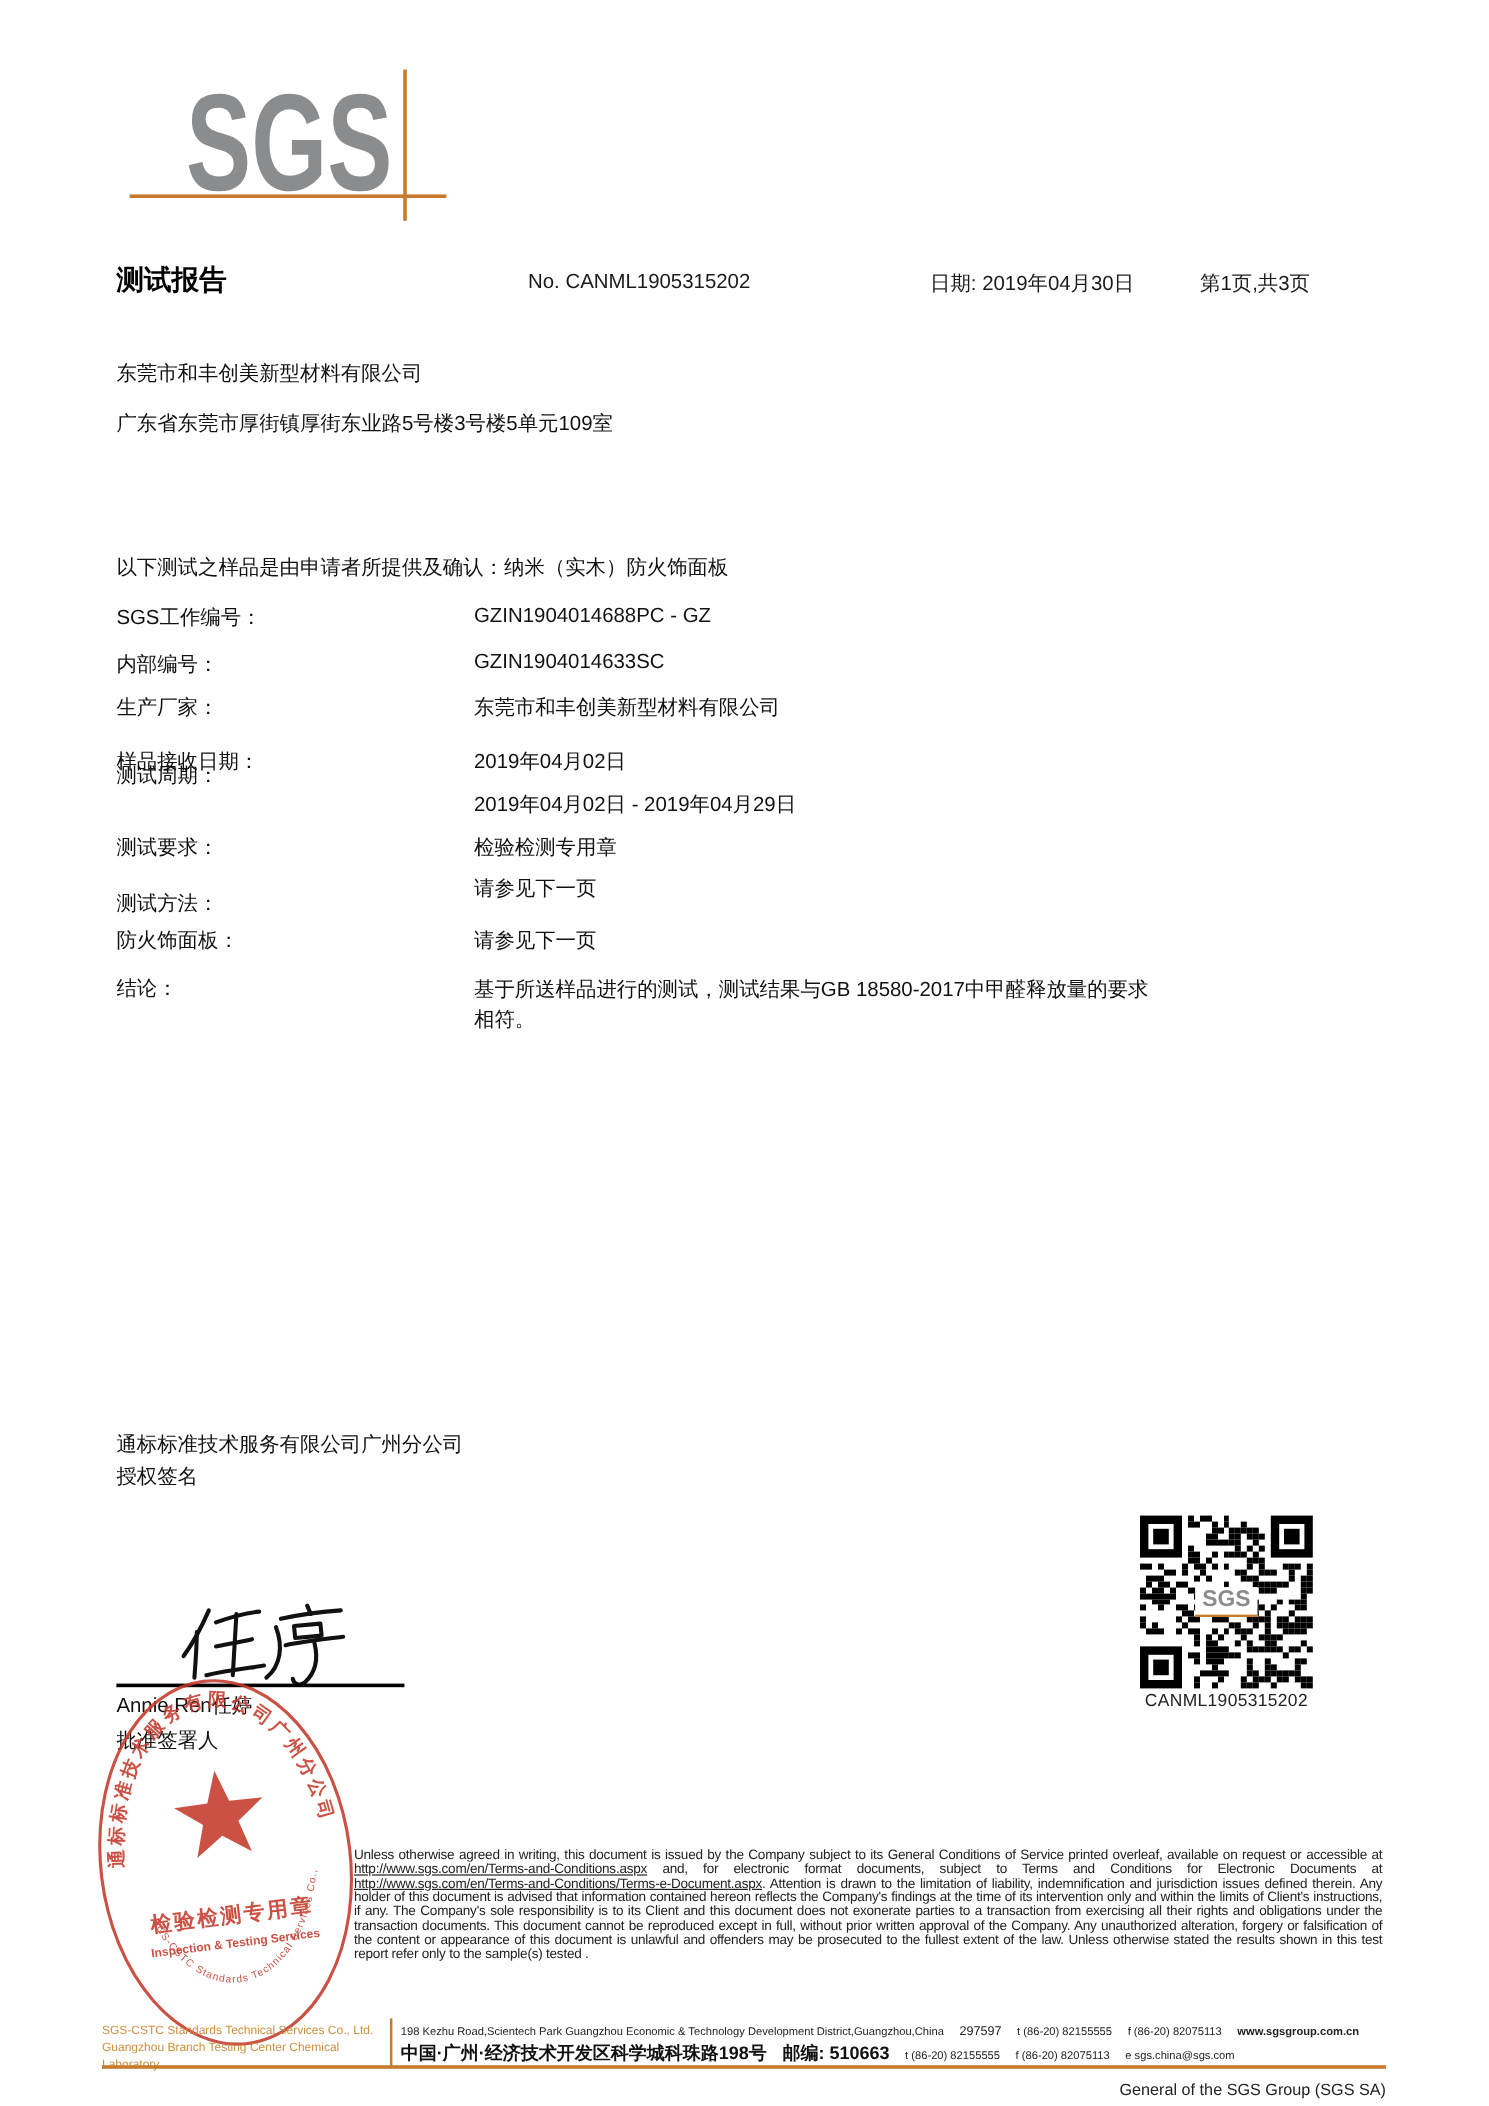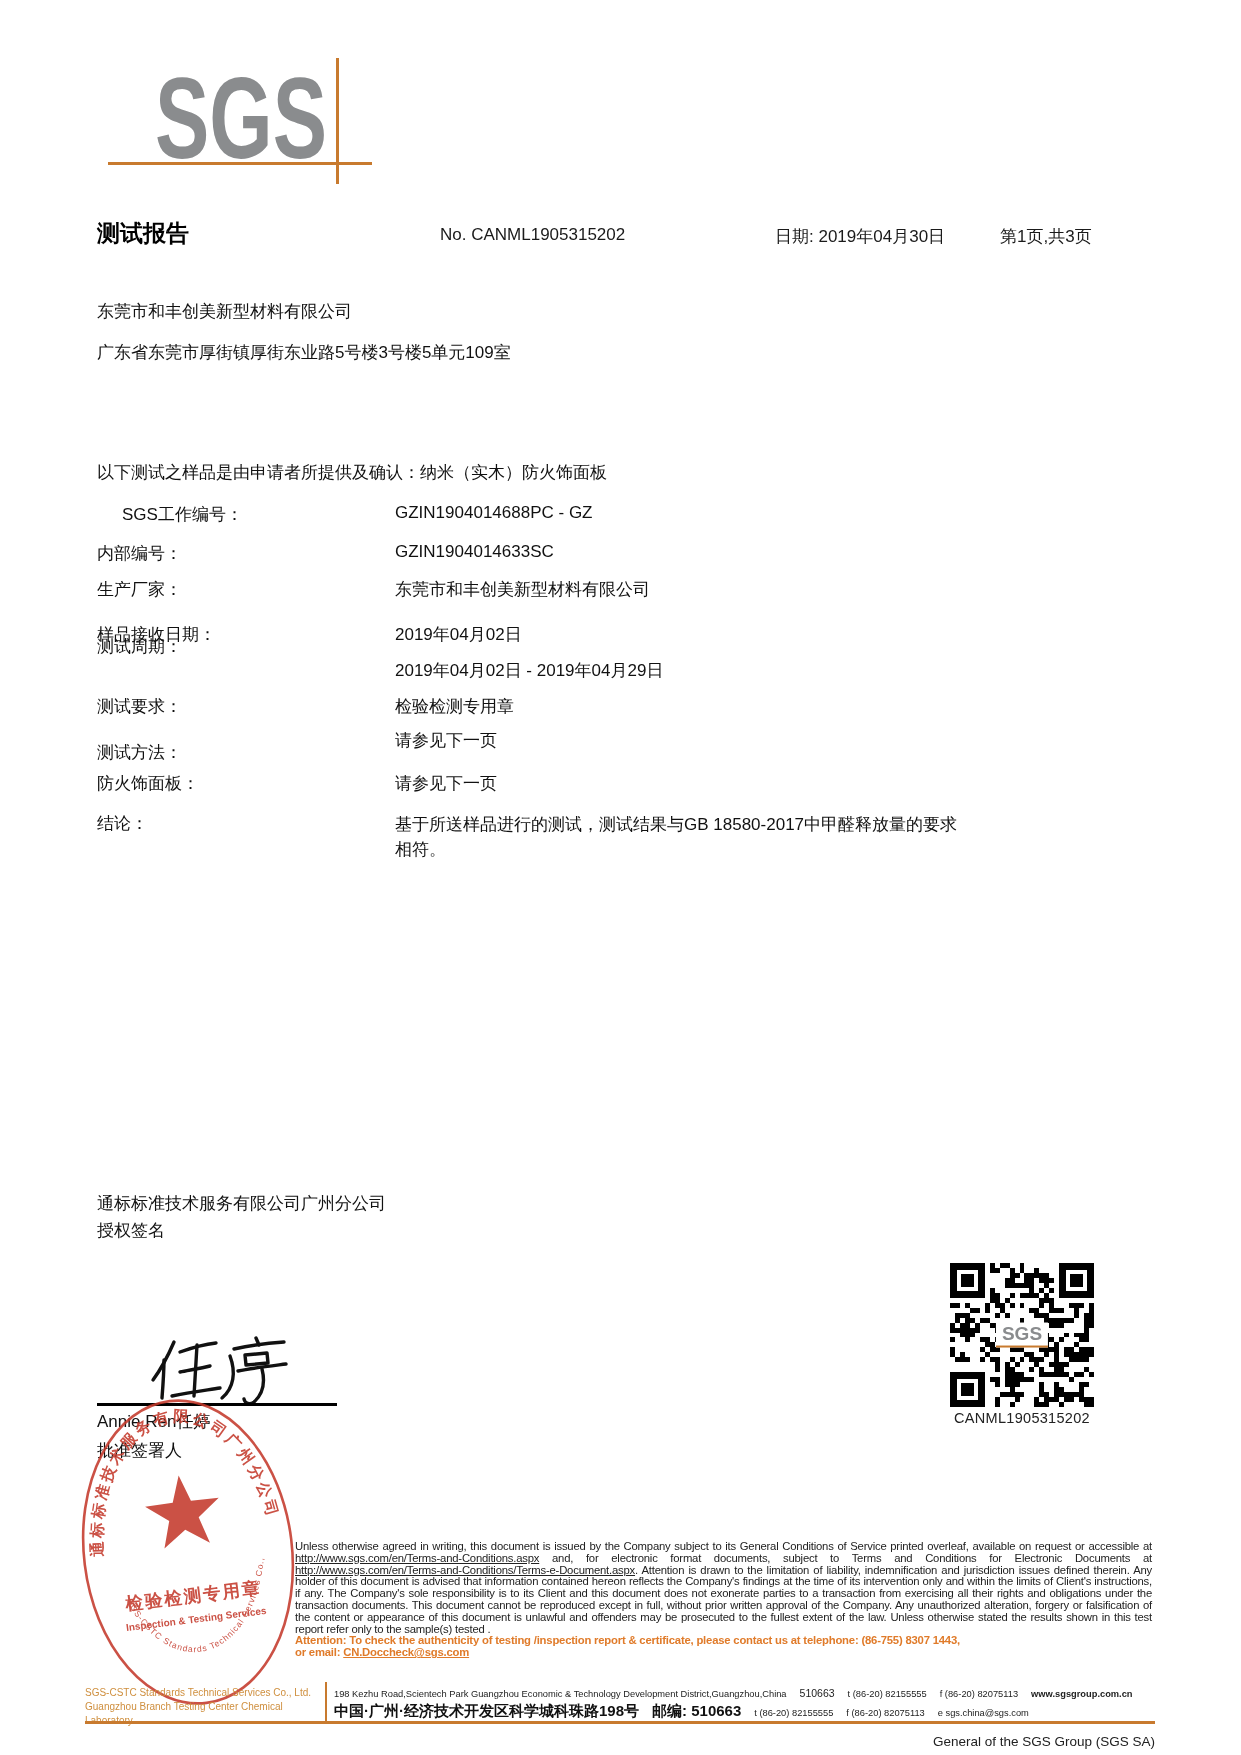--- a/index.html
+++ b/index.html
@@ -49,21 +49,21 @@
   <div class="abs" style="left:440px;top:225px;font-size:17px;">No. CANML1905315202</div>
   <div class="abs" style="left:775px;top:225px;font-size:17px;">日期: 2019年04月30日</div>
   <div class="abs" style="left:1000px;top:225px;font-size:17px;">第1页,共3页</div>
 
   <div class="abs cjk" style="left:97px;top:300px;">东莞市和丰创美新型材料有限公司</div>
   <div class="abs cjk" style="left:97px;top:341px;">广东省东莞市厚街镇厚街东业路5号楼3号楼5单元109室</div>
 
   <div class="abs cjk" style="left:97px;top:461px;">以下测试之样品是由申请者所提供及确认：纳米（实木）防火饰面板</div>
 
   <div>
-    <span class="flabel" style="top:503px;margin-left:25px;">SGS工作编号：</span>
+    <span class="flabel" style="top:503px;">SGS工作编号：</span>
     <span class="fvalue" style="top:503px;">GZIN1904014688PC - GZ</span>
   </div>
   <div>
     <span class="flabel" style="top:542px;">内部编号：</span>
     <span class="fvalue" style="top:542px;">GZIN1904014633SC</span>
   </div>
   <div>
     <span class="flabel" style="top:578px;">生产厂家：</span>
     <span class="fvalue" style="top:578px;">东莞市和丰创美新型材料有限公司</span>
   </div>
@@ -426,35 +426,31 @@
       <g transform="translate(118,122) scale(1.3)">
         <polygon points="0,-30 7.06,-9.71 28.53,-9.27 11.41,3.71 17.63,24.27 0,12 -17.63,24.27 -11.41,3.71 -28.53,-9.27 -7.06,-9.71"></polygon>
       </g>
       <text x="118" y="210" text-anchor="middle" font-size="17.5" font-weight="bold" letter-spacing="2" fill="#c43a2c">检验检测专用章</text>
       <text x="118" y="231" text-anchor="middle" font-size="10" font-weight="bold" fill="#c43a2c">Inspection &amp; Testing Services</text>
     </g>
   </svg>
 
   <div class="legal">
     <span>Unless otherwise agreed in writing, this document is issued by the Company subject to its General Conditions of Service printed overleaf, available on request or accessible at </span><span class="u">http://www.sgs.com/en/Terms-and-Conditions.aspx</span><span> and, for electronic format documents, subject to Terms and Conditions for Electronic Documents at </span><span class="u">http://www.sgs.com/en/Terms-and-Conditions/Terms-e-Document.aspx</span><span>. Attention is drawn to the limitation of liability, indemnification and jurisdiction issues defined therein. Any holder of this document is advised that information contained hereon reflects the Company's findings at the time of its intervention only and within the limits of Client's instructions, if any. The Company's sole responsibility is to its Client and this document does not exonerate parties to a transaction from exercising all their rights and obligations under the transaction documents. This document cannot be reproduced except in full, without prior written approval of the Company. Any unauthorized alteration, forgery or falsification of the content or appearance of this document is unlawful and offenders may be prosecuted to the fullest extent of the law. Unless otherwise stated the results shown in this test report refer only to the sample(s) tested .</span>
-    <div class="attn">
-      <span>Attention: To check the authenticity of testing /inspection report &amp; certificate, please contact us at telephone: (86-755) 8307 1443,</span><br>
-      <span>or email: </span><span class="u">CN.Doccheck@sgs.com</span>
-    </div>
   </div>
 
   <div class="footer-left">
     <div>SGS-CSTC Standards Technical Services Co., Ltd.</div>
     <div>Guangzhou Branch Testing Center Chemical Laboratory.</div>
   </div>
   <div class="orange-line" style="left:325px;top:1682px;width:2px;height:40px;"></div>
 
   <div class="addr-row" style="top:1687px;">
     <span class="addr-en">198 Kezhu Road,Scientech Park Guangzhou Economic &amp; Technology Development District,Guangzhou,China</span>
-    <span class="addr-en" style="font-size:10.5px;">510663</span>
+    <span class="addr-en" style="font-size:10.5px;">297597</span>
     <span class="addr-en">t (86-20) 82155555</span>
     <span class="addr-en">f (86-20) 82075113</span>
     <span class="addr-en" style="font-weight:bold;">www.sgsgroup.com.cn</span>
   </div>
   <div class="addr-row" style="top:1702px;">
     <span class="addr-cn">中国·广州·经济技术开发区科学城科珠路198号</span>
     <span class="addr-cn">邮编: 510663</span>
     <span class="addr-en">t (86-20) 82155555</span>
     <span class="addr-en">f (86-20) 82075113</span>
     <span class="addr-en">e  sgs.china@sgs.com</span>

